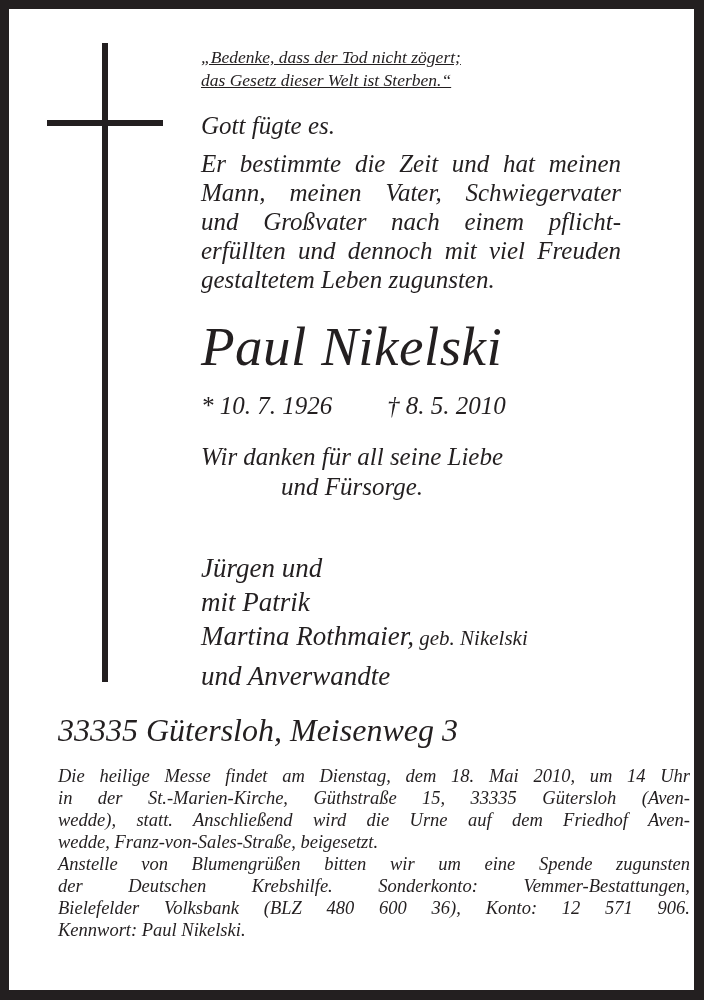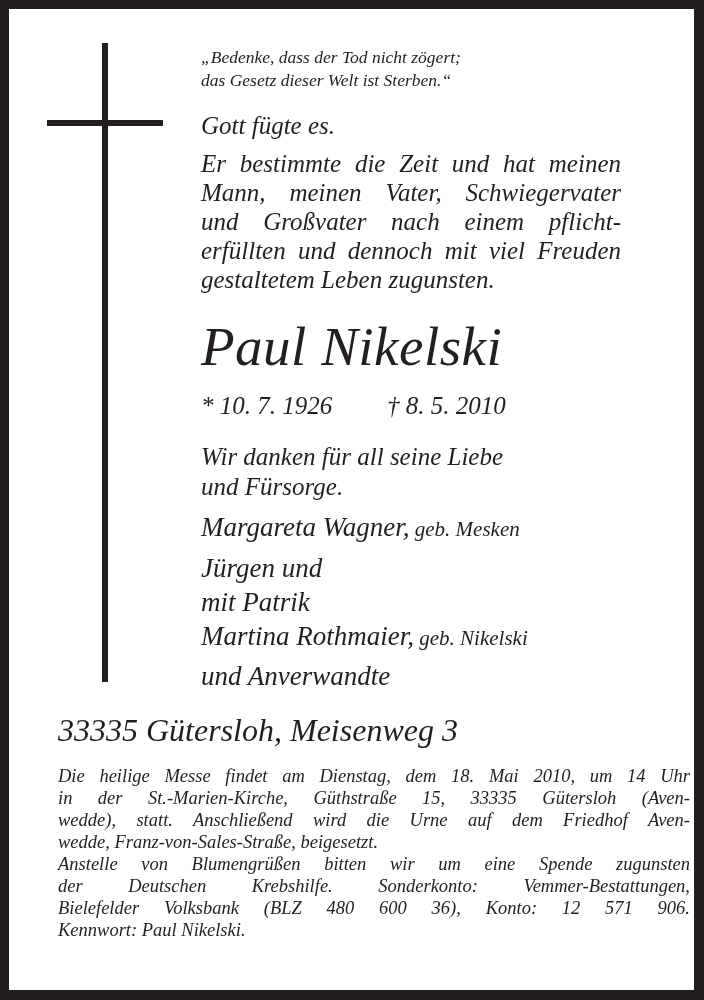--- a/index.html
+++ b/index.html
@@ -6,30 +6,30 @@
     html, body { width: 704px; height: 1000px; background: #231f20; overflow: hidden; }
     body { position: relative; font-family: "Liberation Serif", "DejaVu Serif", serif; color: #231f20; }
     .page {
       position: absolute; left: 9px; top: 9px; width: 685px; height: 981px;
       background: #ffffff;
     }
     .cross-v { position: absolute; left: 93px; top: 34px; width: 6px; height: 639px; background: #231f20; }
     .cross-h { position: absolute; left: 38px; top: 111px; width: 116px; height: 6px; background: #231f20; }
     .it { font-style: italic; position: absolute; white-space: nowrap; }
     .quote { left: 192px; font-size: 17.5px; line-height: 23px; top: 37px; }
-    .quote div { height: 23px; }
+    .quote div { height: 23px; text-decoration: underline; }
     .gott { left: 192px; top: 102px; font-size: 25px; line-height: 30px; }
     .body-text { left: 192px; top: 140px; width: 420px; font-size: 25px; line-height: 29px; white-space: normal; text-align: justify; }
     .body-text div { height: 29px; text-align-last: justify; }
     .body-text div.last { text-align-last: left; }
     .name { left: 192px; top: 306px; font-size: 55px; line-height: 64px; letter-spacing: 0.5px; }
     .dates { left: 192px; top: 382px; font-size: 25px; line-height: 30px; }
     .dates span.death { position: absolute; left: 186px; top: 0; text-align: right; }
     .thanks { left: 192px; top: 433px; font-size: 25px; line-height: 30px; }
-    .thanks div { height: 30px; }
+    .thanks div { height: 30px; text-align: center; }
     .fam { left: 192px; font-size: 27px; line-height: 34px; }
     .fam .small { font-size: 21px; }
     .fam-1 { top: 501px; }
     .fam-2 { top: 542px; }
     .fam-2 div { height: 34px; }
     .fam-3 { top: 650px; }
     .address { left: 49px; top: 706px; font-size: 32px; line-height: 30px; }
     .notes { left: 49px; top: 756px; width: 632px; font-size: 18.5px; line-height: 22px; white-space: normal; }
     .notes .para div { height: 22px; text-align: justify; text-align-last: justify; white-space: nowrap; }
     .notes .para div.last { text-align-last: left; }
@@ -62,23 +62,20 @@
   <div class="it dates">
     <span>* 10. 7. 1926</span>
     <span class="death">† 8. 5. 2010</span>
   </div>
 
   <div class="it thanks">
     <div>Wir danken für all seine Liebe</div>
     <div>und Fürsorge.</div>
   </div>
 
-  <div class="it fam fam-1">
-    <span>Margareta Wagner,</span><span class="small"> geb. Mesken</span>
-  </div>
 
   <div class="it fam fam-2">
     <div>Jürgen und</div>
     <div>mit Patrik</div>
     <div>
       <span>Martina Rothmaier,</span><span class="small"> geb. Nikelski</span>
     </div>
   </div>
 
   <div class="it fam fam-3">und Anverwandte</div>

